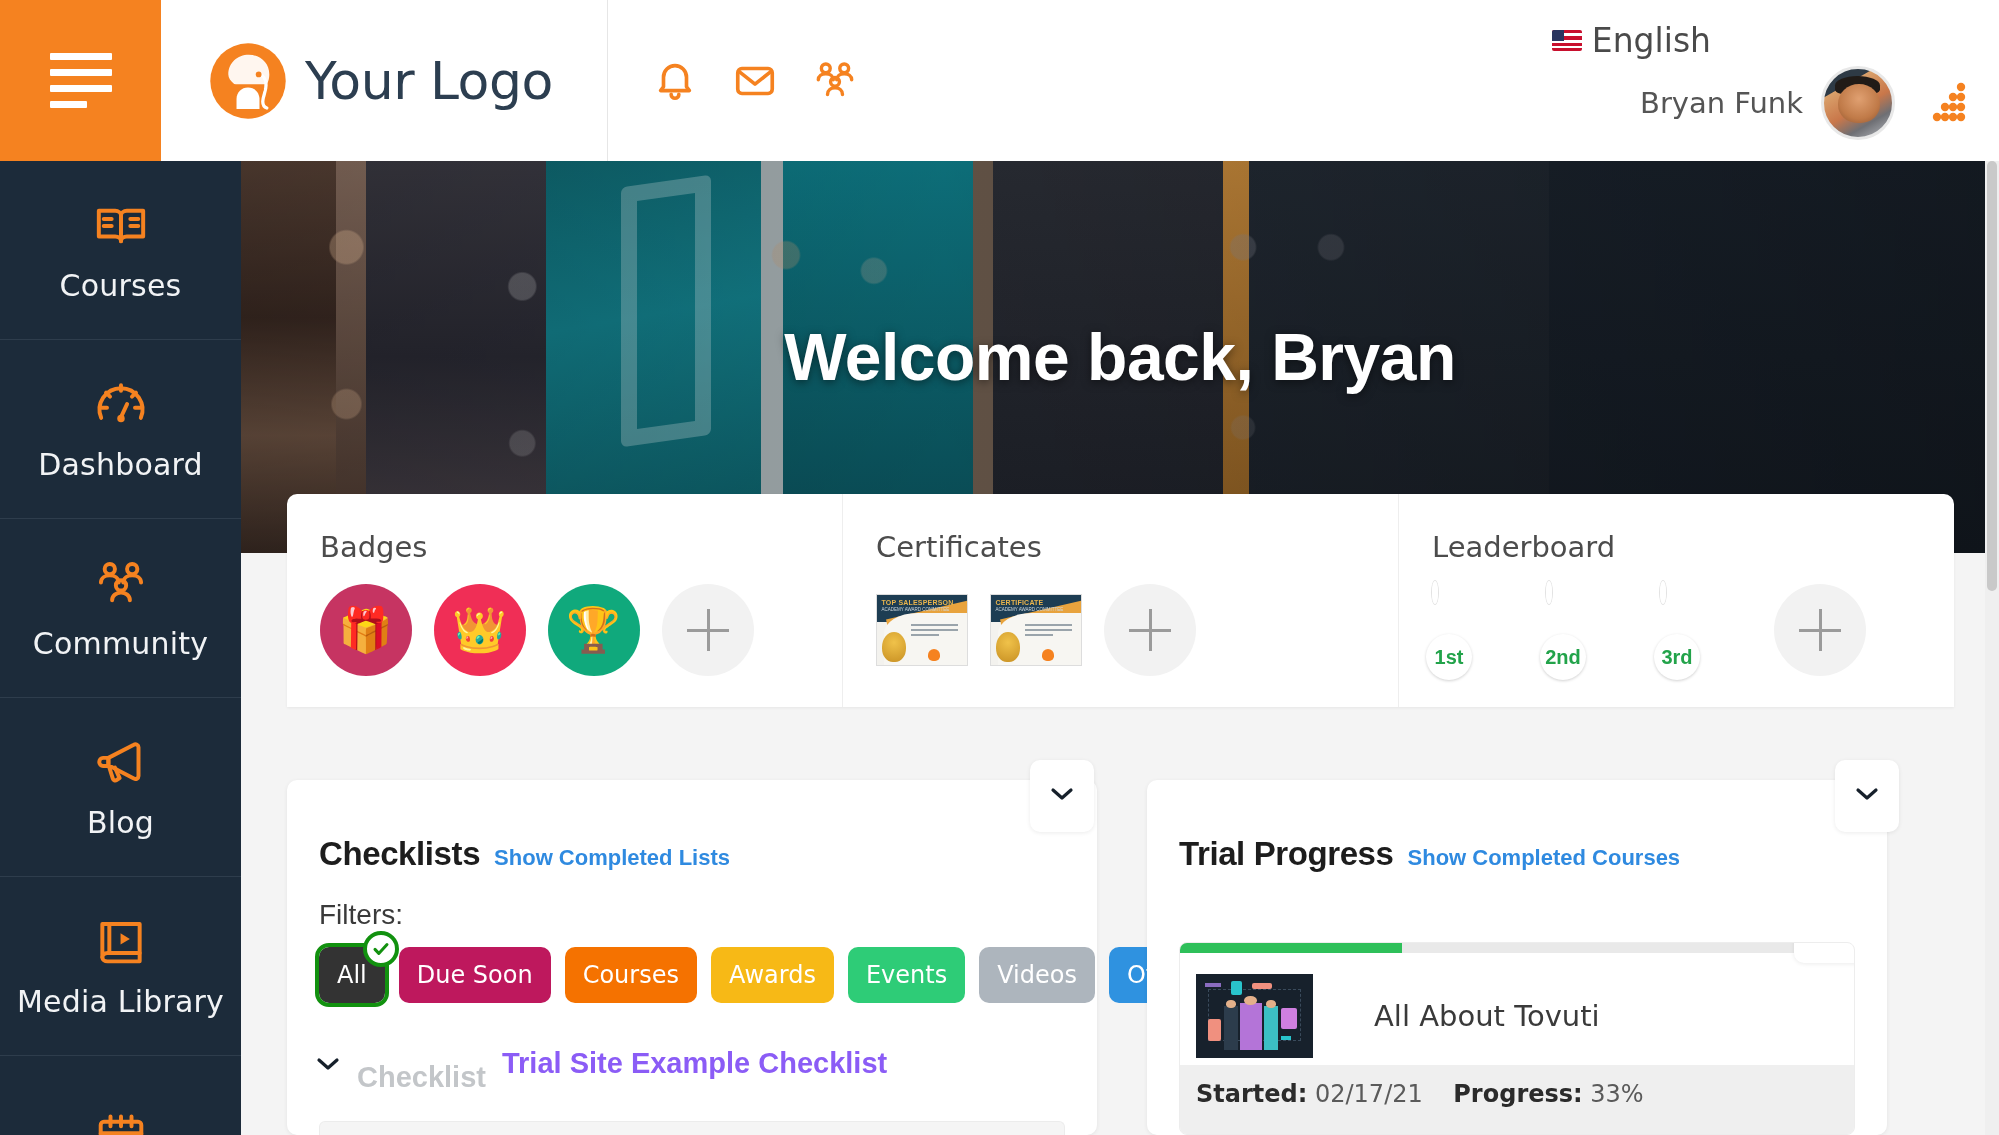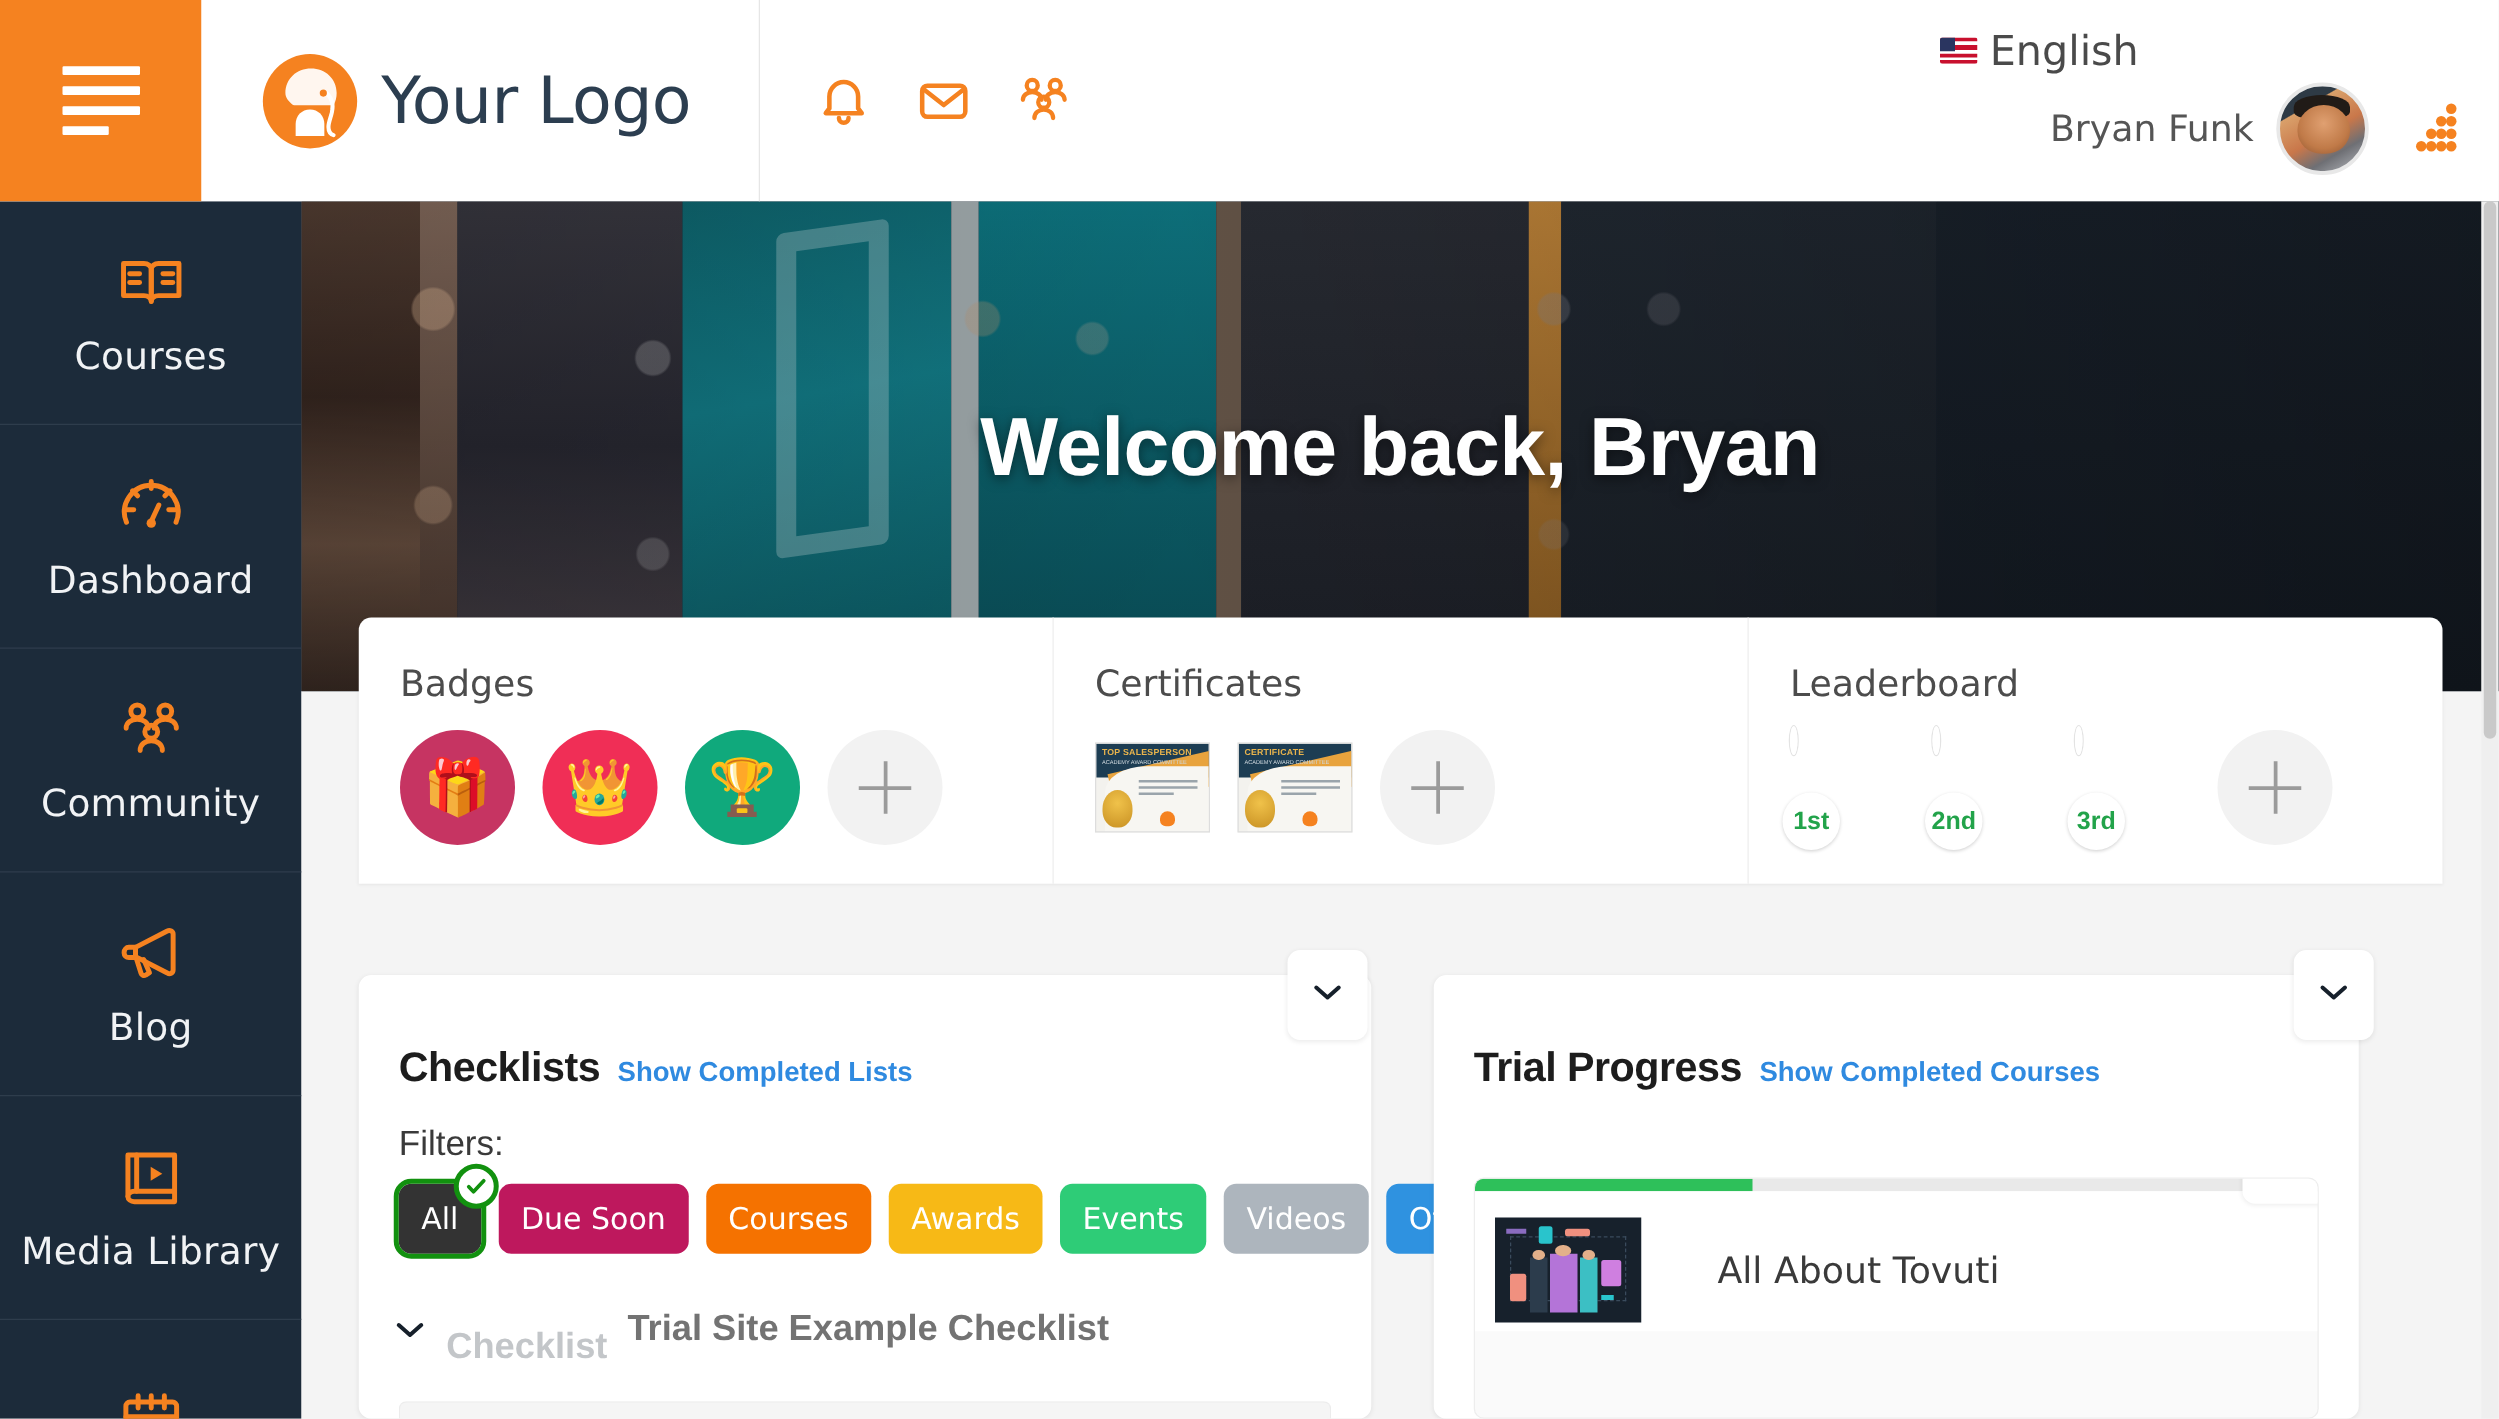--- a/index.html
+++ b/index.html
@@ -217,21 +217,21 @@
   }
   .chip-check svg { width: 18px; height: 18px; }
 
   .checklist-row {
     display: flex; align-items: center; gap: 16px;
     padding: 30px 0 0 28px;
   }
   .cl-chev { width: 26px; height: 16px; cursor: pointer; }
   .cl-kind { font-size: 29px; color: #c3c6c9; font-weight: bold;
              font-family: "Liberation Sans", sans-serif; margin-top: 28px; }
-  .cl-name { font-size: 29px; color: #737373; font-weight: bold;
+  .cl-name { font-size: 29px; color: #8b5cf6; font-weight: bold;
              font-family: "Liberation Sans", sans-serif; }
   .cl-bar {
     position: absolute; left: 32px; bottom: 0; width: 746px; height: 14px;
     background: #f5f5f5; border-radius: 6px 6px 0 0; border: 1px solid #ececec;
     border-bottom: none;
   }
 
   
   .course-card {
     position: absolute; left: 32px; top: 162px; width: 676px; height: 193px;
@@ -627,20 +627,27 @@
           <span style="position:absolute;left:24%;top:38%;width:12%;height:52%;background:#2c3c4c"></span>
           <span style="position:absolute;left:26%;top:31%;width:8%;height:9%;background:#e3b08a;border-radius:50%"></span>
           <span style="position:absolute;left:58%;top:38%;width:12%;height:52%;background:#3cbfc4"></span>
           <span style="position:absolute;left:60%;top:31%;width:8%;height:9%;background:#e3b08a;border-radius:50%"></span>
           <span style="position:absolute;left:10%;top:54%;width:11%;height:26%;background:#f0907f;border-radius:2px"></span>
           <span style="position:absolute;left:73%;top:40%;width:13%;height:26%;background:#cf7fe0;border-radius:2px"></span>
           <span style="position:absolute;left:73%;top:74%;width:8%;height:4%;background:#29c4cc"></span>
         </span>
         <span class="cp-name">All About Tovuti</span>
       </div>
+      <div class="cp-meta">
+        <b>Started:</b>
+        <span>02/17/21</span>
+        &nbsp;&nbsp;
+        <b>Progress:</b>
+        <span>33%</span>
+      </div>
       <div class="cp-arrow">
         
       </div>
     </div>
   </section>
 
   <div class="vscroll">
     <div class="vthumb"></div>
   </div>
 

